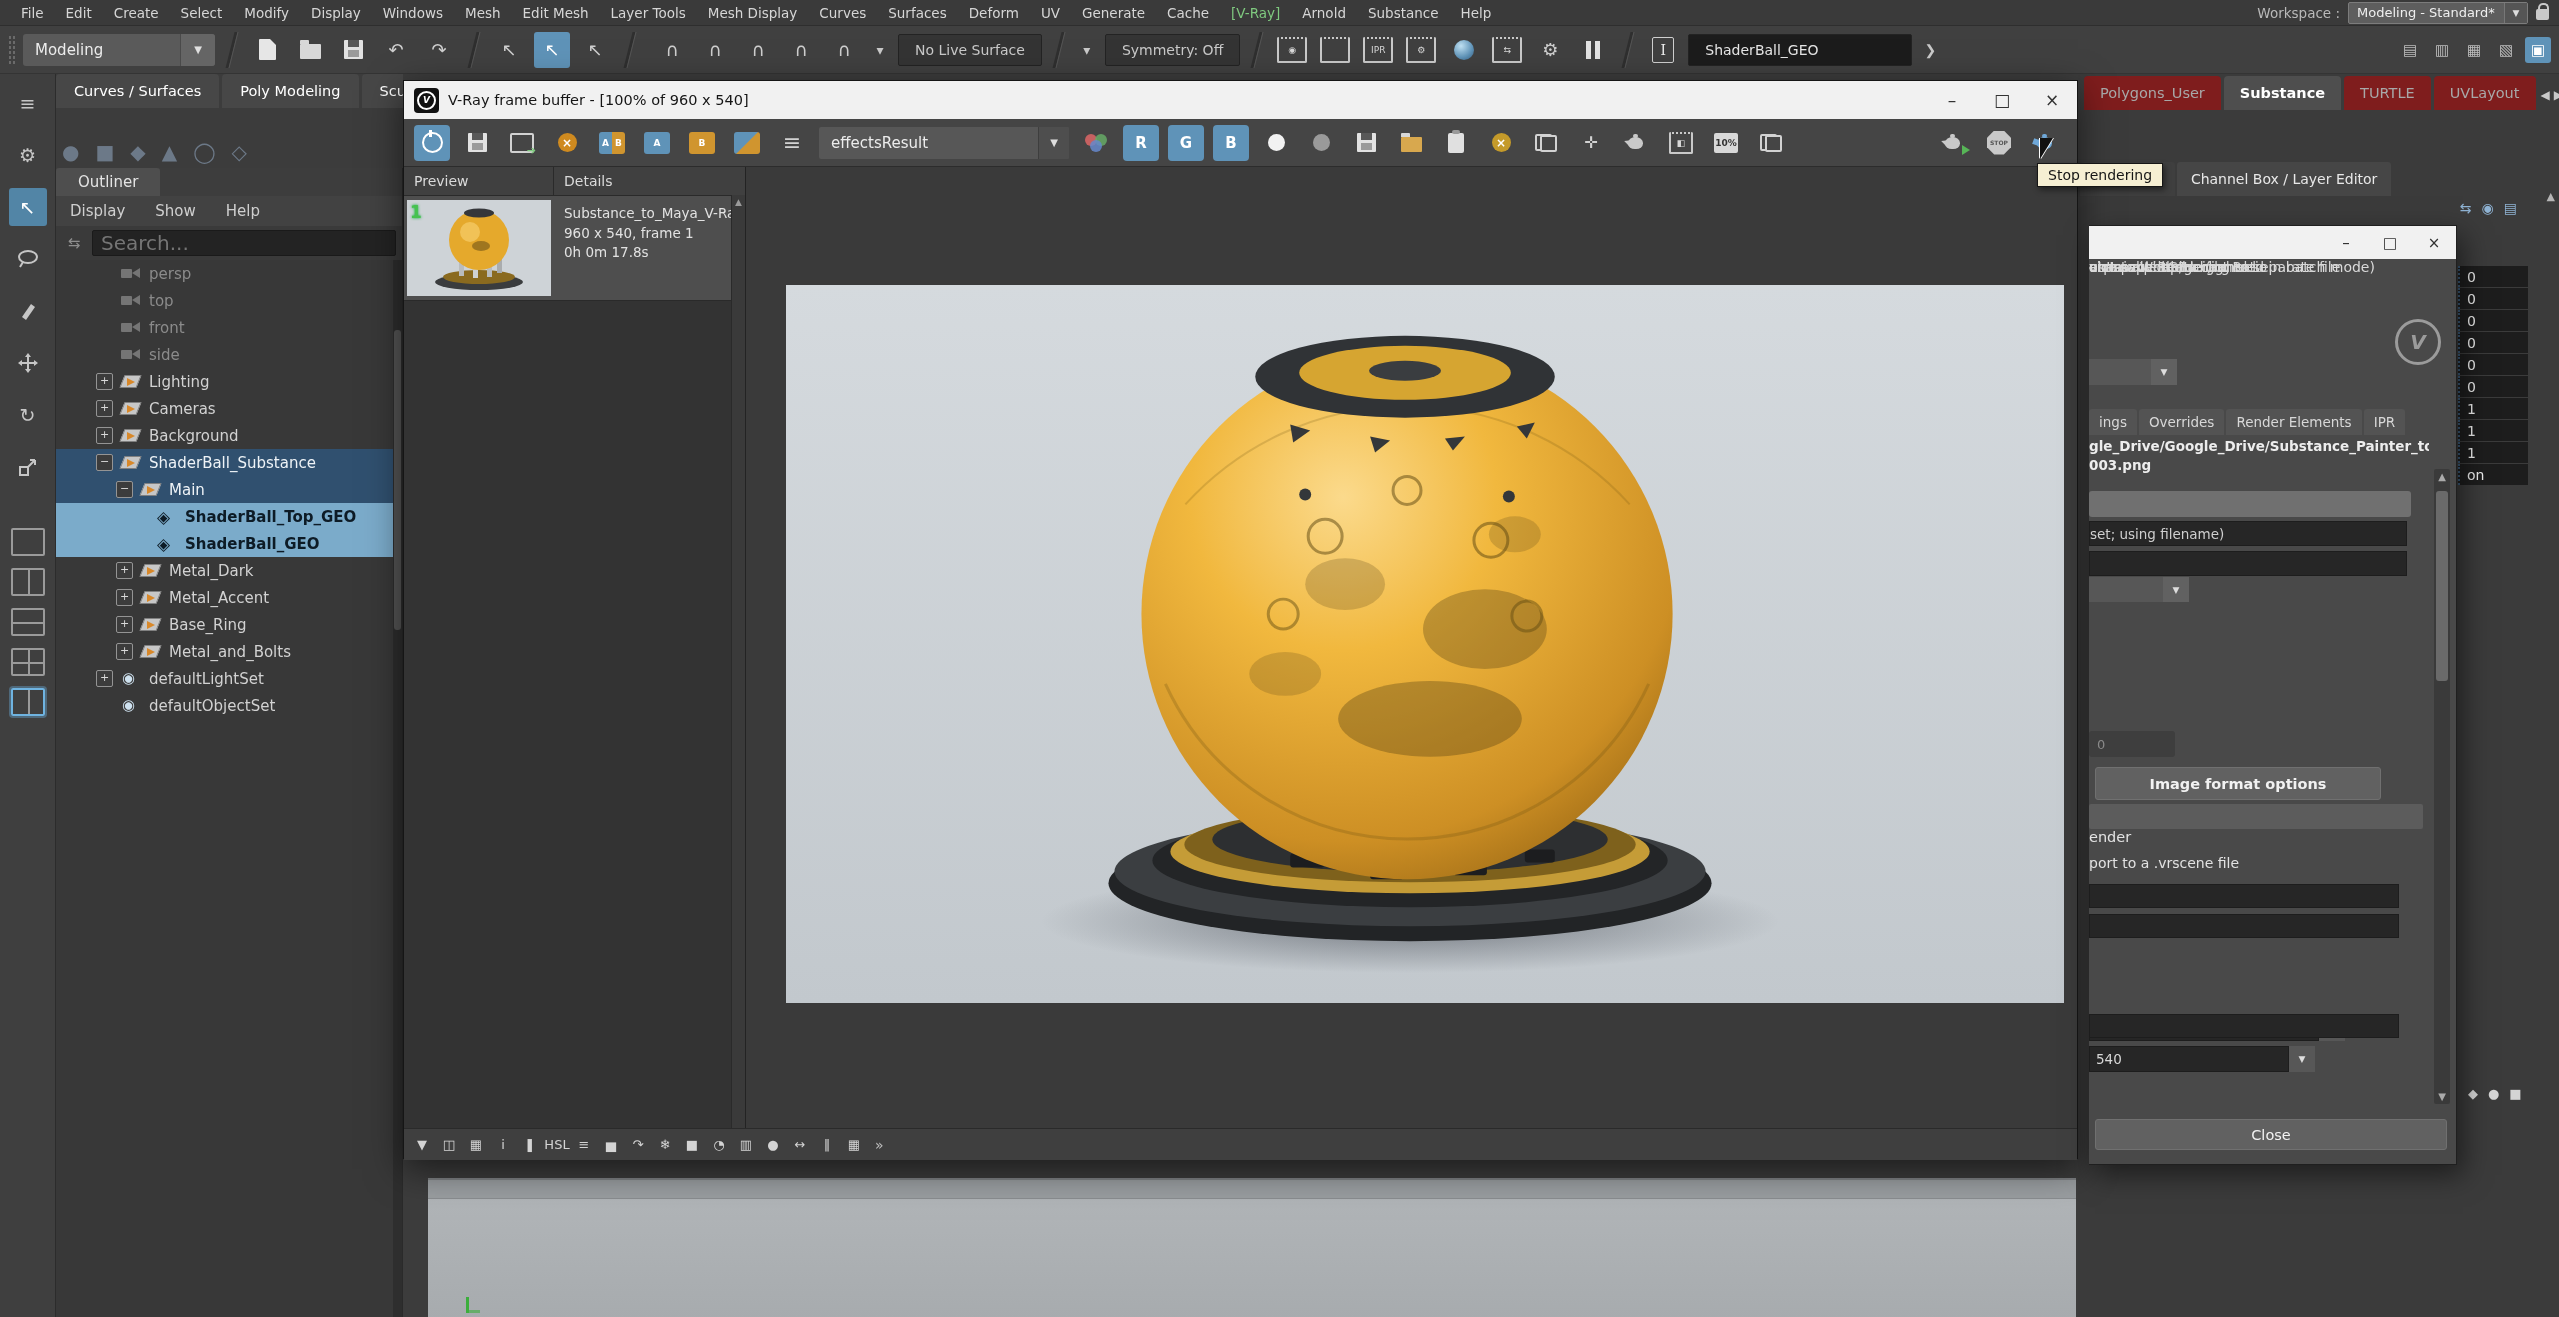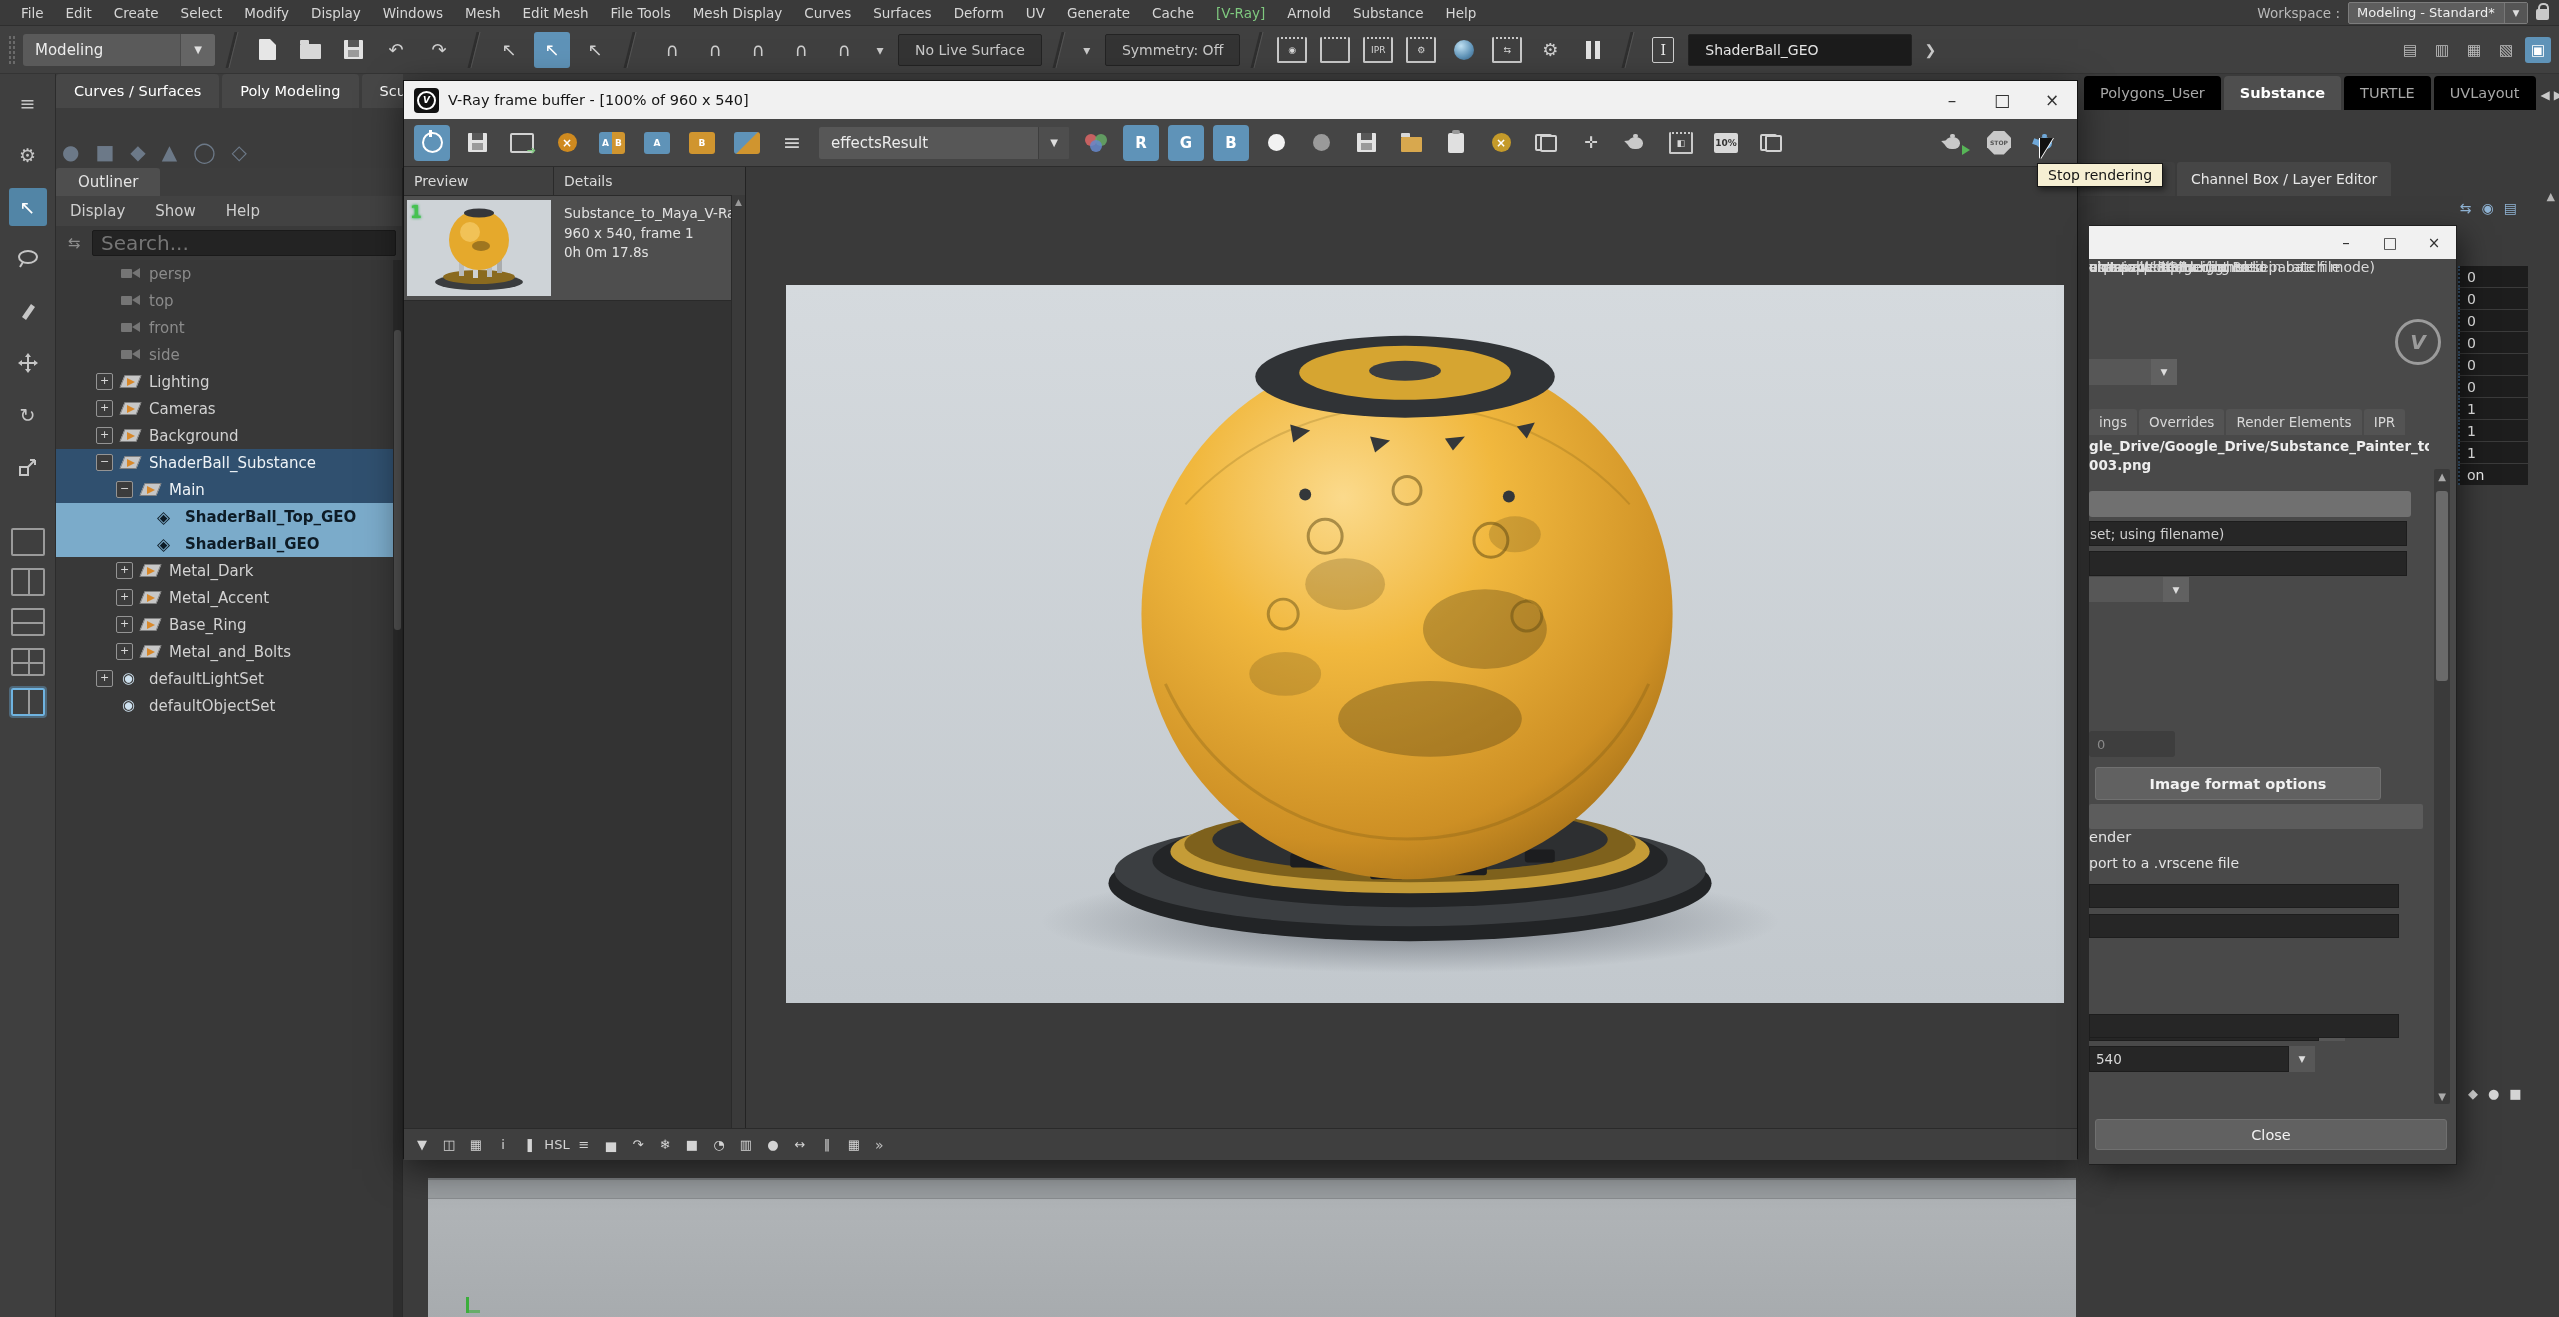--- a/index.html
+++ b/index.html
@@ -165,21 +165,21 @@
   .canvas{position:absolute;left:342px;right:0;top:0;bottom:0;background:#3a3a3a;}
   .render-img{position:absolute;left:40px;top:118px;width:1278px;height:718px;}
   .vfb-status{height:32px;background:#3f3f3f;display:flex;align-items:center;gap:7px;padding:0 8px;border-top:1px solid #2a2a2a;box-sizing:border-box;}
   .st-ic{width:20px;height:20px;display:flex;align-items:center;justify-content:center;font-size:13px;flex:0 0 auto;}
   .st-field{flex:1;height:22px;background:#4c4c4c;border-radius:2px;display:flex;align-items:center;padding-left:10px;
             font-size:13px;color:#dcdcdc;border:1px solid #3a3a3a;}
   .st-chev{font-size:14px;color:#c0c0c0;padding:0 4px;}
   
   .rightpanel{position:absolute;left:2078px;right:0;top:74px;bottom:0;background:#3b3b3b;}
   .rp-tabs{display:flex;gap:3px;height:36px;align-items:flex-end;padding-left:6px;}
-  .rp-tab{height:34px;padding:0 16px;background:#000000;border-radius:4px 4px 0 0;display:flex;align-items:center;font-size:14.5px;color:#a8a8a8;white-space:nowrap;}
+  .rp-tab{height:34px;padding:0 16px;background:#7f1d1d;border-radius:4px 4px 0 0;display:flex;align-items:center;font-size:14.5px;color:#a8a8a8;white-space:nowrap;}
   .rp-tab[data-active="1"]{background:#4e4e4e;color:#fff;font-weight:bold;}
   .rp-arrows{display:flex;gap:4px;align-items:center;margin-left:2px;color:#c9c9c9;font-size:12px;padding-bottom:8px;}
   .rp-tabs2{position:absolute;left:2px;top:88px;display:flex;gap:2px;height:34px;}
   .rp-tab2{height:34px;padding:0 14px;display:flex;align-items:center;font-size:14px;color:#9f9f9f;background:#3f3f3f;border-radius:3px 3px 0 0;white-space:nowrap;}
   .rp-tab2[data-active="1"]{background:#464646;color:#e8e8e8;}
   .rp-icons{position:absolute;right:42px;top:126px;display:flex;gap:10px;font-size:14px;color:#8fb3d4;}
   .cb-values{position:absolute;left:380px;top:192px;width:70px;display:flex;flex-direction:column;gap:1px;}
   .cb-val{height:21px;background:#1d1d1d;color:#ececec;font-size:14px;display:flex;align-items:center;padding-left:7px;border-left:2px dotted #3a5a78;}
   .edge-up{position:absolute;right:4px;top:116px;font-size:11px;color:#b5b5b5;}
   .bl-icons{position:absolute;left:390px;top:1012px;display:flex;gap:10px;font-size:13px;}
@@ -237,21 +237,21 @@
 
     <div class="menu-item">File</div>
         <div class="menu-item">Edit</div>
         <div class="menu-item">Create</div>
         <div class="menu-item">Select</div>
         <div class="menu-item">Modify</div>
         <div class="menu-item">Display</div>
         <div class="menu-item">Windows</div>
         <div class="menu-item">Mesh</div>
         <div class="menu-item">Edit Mesh</div>
-        <div class="menu-item">File Tools</div>
+        <div class="menu-item">Layer Tools</div>
         <div class="menu-item">Mesh Display</div>
         <div class="menu-item">Curves</div>
         <div class="menu-item">Surfaces</div>
         <div class="menu-item">Deform</div>
         <div class="menu-item">UV</div>
         <div class="menu-item">Generate</div>
         <div class="menu-item">Cache</div>
         <div class="menu-item" data-accent="1">[V-Ray]</div>
         <div class="menu-item">Arnold</div>
         <div class="menu-item">Substance</div>

